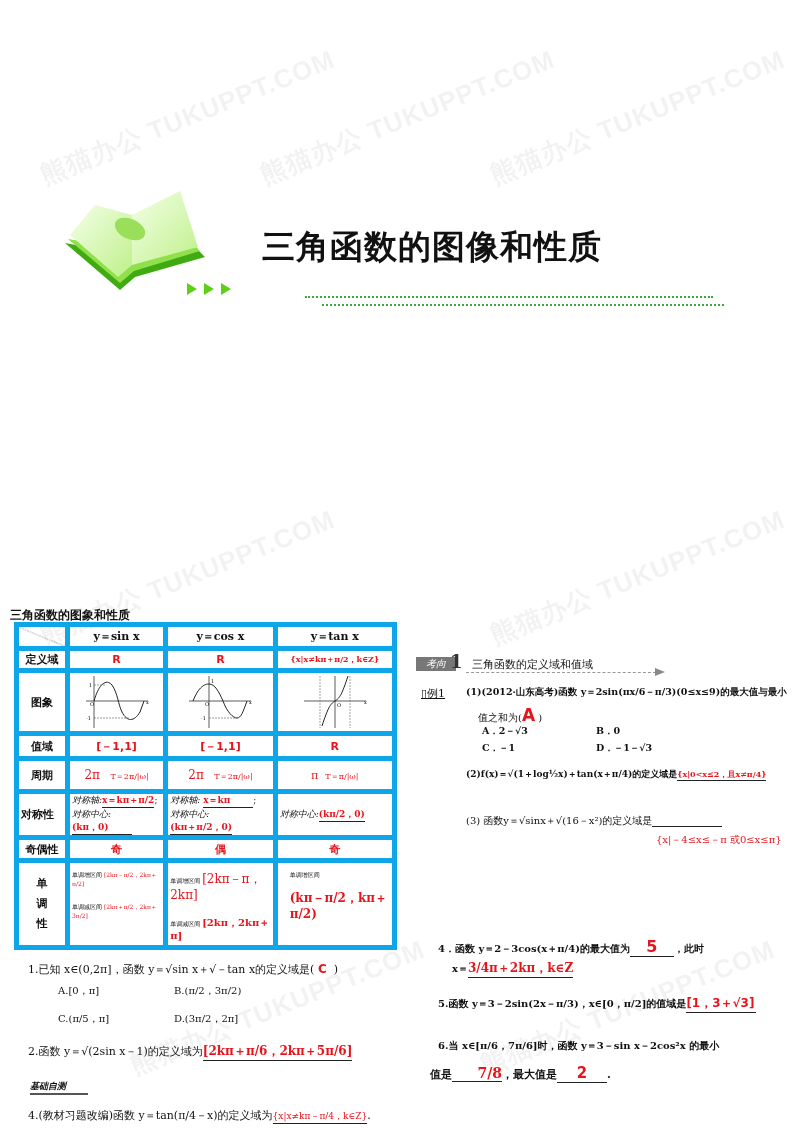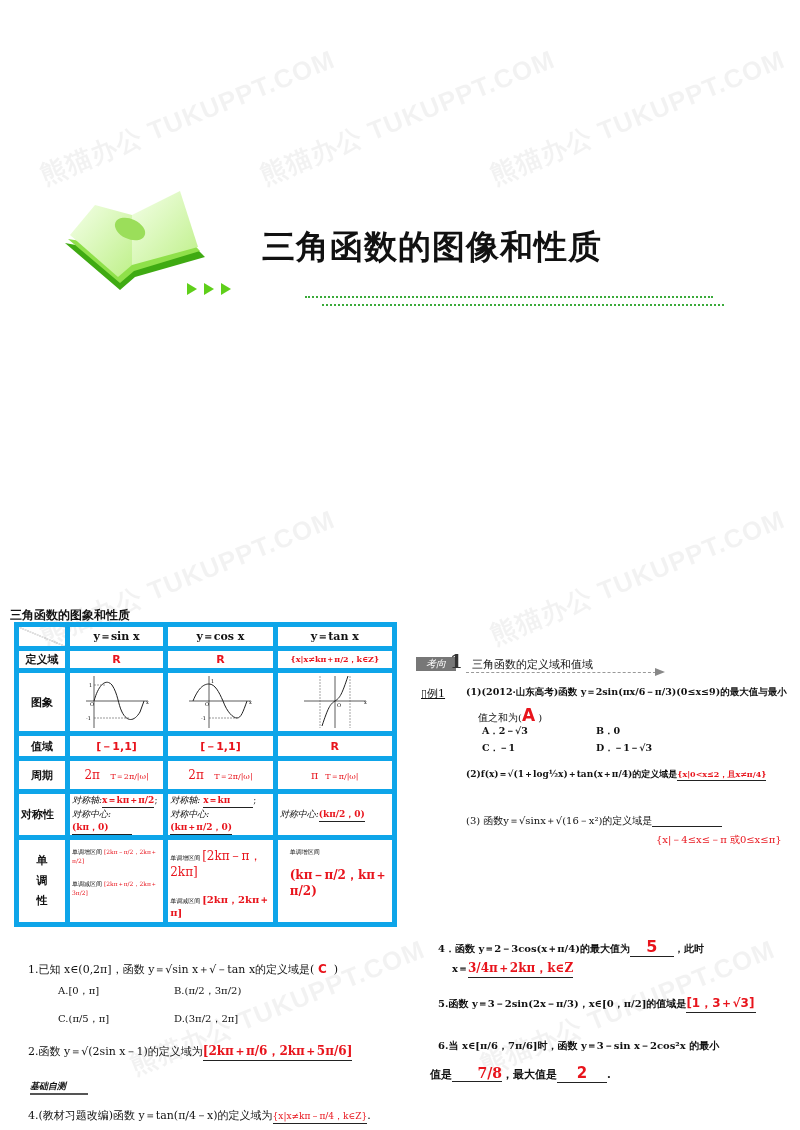--- a/index.html
+++ b/index.html
@@ -148,20 +148,26 @@
       <div><span class="ital">对称中心:</span><span class="u red bold" style="min-width:60px;">(kπ，0)</span></div>
     </td>
     <td style="font-size:9px;">
       <div><span class="ital">对称轴:</span> <span class="u red bold" style="min-width:50px;">x＝kπ</span>;</div>
       <div><span class="ital">对称中心:</span><span class="u red bold">(kπ＋π/2，0)</span></div>
     </td>
     <td style="font-size:9px;">
       <span class="ital">对称中心:</span><span class="u red bold">(kπ/2，0)</span>
     </td>
   </tr>
+  <tr class="r-par">
+    <td class="hdr">奇偶性</td>
+    <td class="red bold">奇</td>
+    <td class="red bold">偶</td>
+    <td class="red bold">奇</td>
+  </tr>
   <tr class="r-mono">
     <td class="hdr" style="text-align:center;vertical-align:middle;line-height:20px;">单<br>调<br>性</td>
     <td style="font-size:6px;padding-top:8px;">
       <div><span>单调增区间</span> <span class="red">[2kπ－π/2，2kπ＋π/2]</span></div>
       <div style="margin-top:16px;"><span>单调减区间</span> <span class="red">[2kπ＋π/2，2kπ＋3π/2]</span></div>
     </td>
     <td style="font-size:6px;padding-top:8px;">
       <div><span>单调增区间</span> <span class="red" style="font-size:12px;">[2kπ－π，2kπ]</span></div>
       <div style="margin-top:14px;"><span>单调减区间</span> <span class="red bold" style="font-size:10px;">[2kπ，2kπ＋π]</span></div>
     </td>

